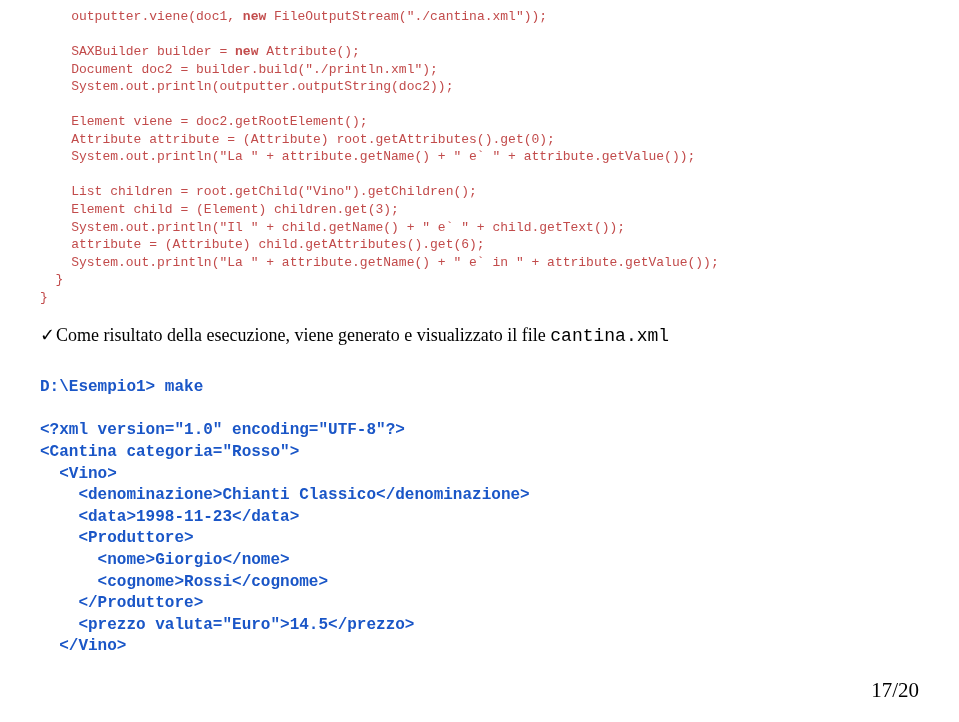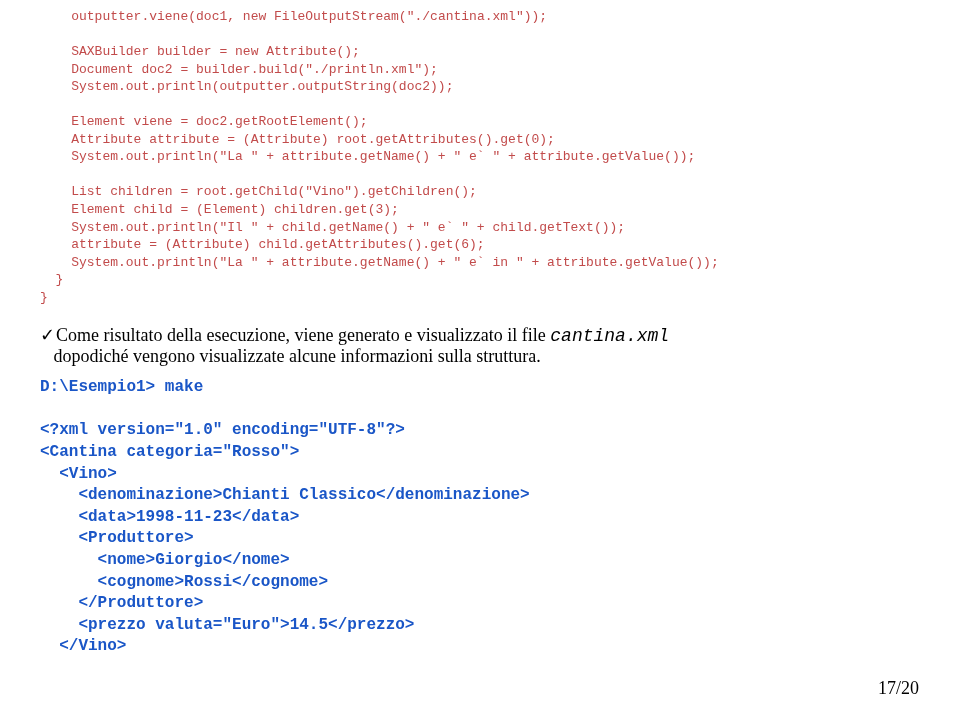--- a/index.html
+++ b/index.html
@@ -14,44 +14,43 @@
   }
   .code-red {
     font-family: "Courier New", Courier, monospace;
     color: #c24b4b;
     font-size: 13px;
     line-height: 1.35;
     white-space: pre;
     margin-bottom: 18px;
   }
   .code-red .kw {
-    font-weight: normal;
+    font-weight: bold;
   }
   .body-para {
     margin: 0 0 10px 0;
   }
   .code-inline {
     font-family: "Courier New", Courier, monospace;
-    font-style: italic;
   }
   .check {
     display: inline-block;
     width: 16px;
   }
   .term-blue {
     font-family: "Courier New", Courier, monospace;
     color: #1a56c7;
     font-weight: bold;
     font-size: 16px;
     line-height: 1.35;
     white-space: pre;
   }
   .pagenum {
     text-align: right;
-    font-size: 18px;
+    font-size: 21px;
     color: #000;
     margin-top: 20px;
   }
 </style>
 </head>
 <body>
 
 <div class="code-red"><span>    outputter.viene(doc1, </span><span class="kw">new</span><span> FileOutputStream("./cantina.xml"));</span>
 
 <span>    SAXBuilder builder = </span><span class="kw">new</span><span> Attribute();</span>
@@ -65,21 +64,21 @@
 <span>    List children = root.getChild("Vino").getChildren();</span>
 <span>    Element child = (Element) children.get(3);</span>
 <span>    System.out.println("Il " + child.getName() + " e` " + child.getText());</span>
 <span>    attribute = (Attribute) child.getAttributes().get(6);</span>
 <span>    System.out.println("La " + attribute.getName() + " e` in " + attribute.getValue());</span>
 <span>  }</span>
 <span>}</span></div>
 
 <p class="body-para">
   <span class="check">✓</span><span>Come risultato della esecuzione, viene generato e visualizzato il file </span><span class="code-inline">cantina.xml</span><br>
-  &nbsp;&nbsp;&nbsp;<span>dopodiché vengono visualizzate alcune informazioni sulla struttura.</span>
+  &nbsp;&nbsp;&nbsp;
 </p>
 
 <div class="term-blue"><span>D:\Esempio1&gt; make</span>
 
 <span>&lt;?xml version="1.0" encoding="UTF-8"?&gt;</span>
 <span>&lt;Cantina categoria="Rosso"&gt;</span>
 <span>  &lt;Vino&gt;</span>
 <span>    &lt;denominazione&gt;Chianti Classico&lt;/denominazione&gt;</span>
 <span>    &lt;data&gt;1998-11-23&lt;/data&gt;</span>
 <span>    &lt;Produttore&gt;</span>

